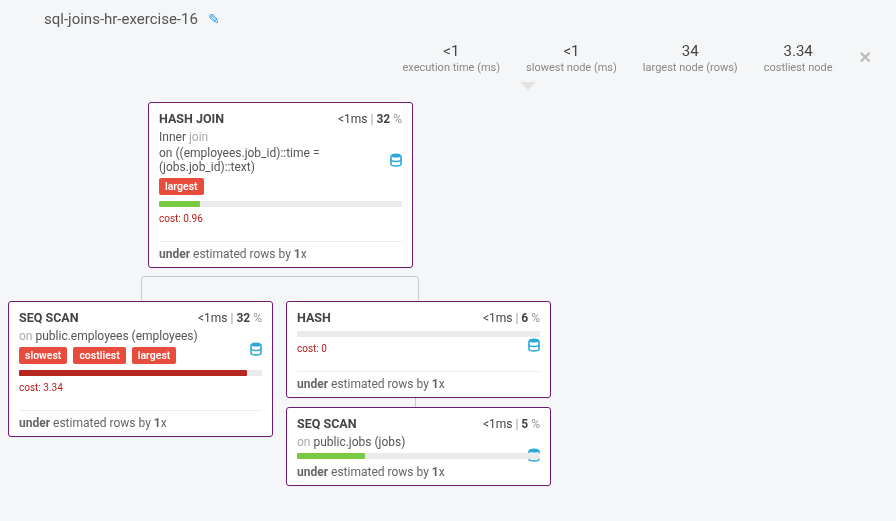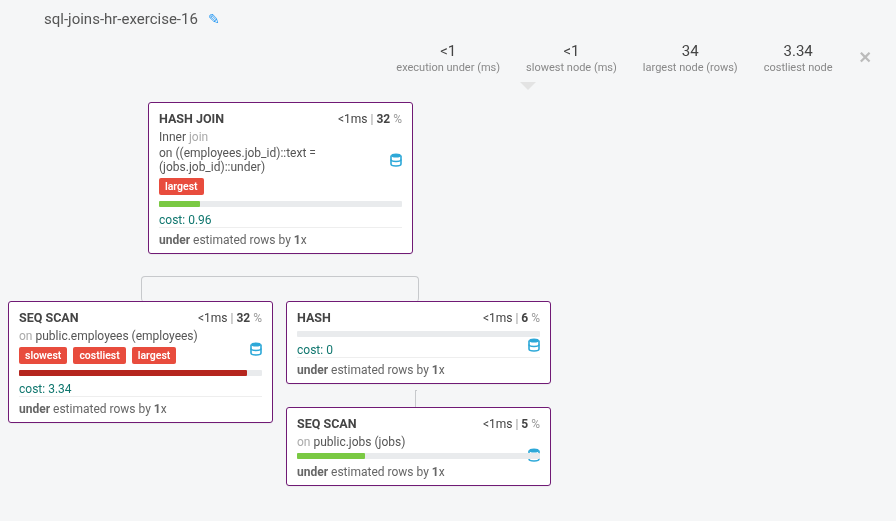--- a/index.html
+++ b/index.html
@@ -125,24 +125,24 @@
   }
   .bar-fill {
     position: absolute;
     top: 0; left: 0;
     height: 6px;
     background: #7ac943;
     border-radius: 1px;
   }
   .bar-fill.red { background: #b5261e; }
   .cost-line {
-    font-size: 12px;
-    color: #0f766e;
+    font-size: 10px;
+    color: #b91c1c;
     border-bottom: 1px solid #eee;
-    padding-bottom: 0;
+    padding-bottom: 17px;
     margin-bottom: 5px;
   }
   .est-line {
     font-size: 12px;
     color: #666;
   }
   .db-icon {
     position: absolute;
     right: 10px;
     color: #2da8d8;
@@ -153,21 +153,21 @@
 <body>
 
 <div class="header">
   <span class="title">sql-joins-hr-exercise-16</span>
   <span class="edit-icon">✎</span>
 </div>
 
 <div class="stats-bar">
   <div class="stat">
     <div class="stat-value">&lt;1</div>
-    <div class="stat-label">execution under (ms)</div>
+    <div class="stat-label">execution time (ms)</div>
   </div>
   <div class="stat">
     <div class="stat-value">&lt;1</div>
     <div class="stat-label">slowest node (ms)</div>
   </div>
   <div class="stat">
     <div class="stat-value">34</div>
     <div class="stat-label">largest node (rows)</div>
   </div>
   <div class="stat">
@@ -193,21 +193,21 @@
     <span class="db-icon" style="top:50px;">
       <svg width="12" height="14" viewBox="0 0 12 14">
           <ellipse cx="6" cy="2.5" rx="5" ry="2" fill="#2da8d8"></ellipse>
           <path d="M1 2.5 V11 a5 2 0 0 0 10 0 V2.5" fill="none" stroke="#2da8d8" stroke-width="1.6"></path>
           <path d="M1 6.5 a5 2 0 0 0 10 0" fill="none" stroke="#2da8d8" stroke-width="1.6"></path>
         </svg>
     </span>
     <div class="node-sub">
       <span>Inner</span><span class="subdim"> join</span>
     </div>
-    <div class="node-sub" style="margin-top:-2px;width:210px;">on ((employees.job_id)::text = (jobs.job_id)::under)</div>
+    <div class="node-sub" style="margin-top:-2px;width:210px;">on ((employees.job_id)::time = (jobs.job_id)::text)</div>
     <div class="badges">
       <span class="badge">largest</span>
     </div>
     <div class="bar-track">
         <div class="bar-fill" style="width:17%"></div>
       </div>
     <div class="cost-line"><span>cost: </span><span>0.96</span></div>
     <div class="est-line">
       <b>under</b><span> estimated rows by </span><b>1</b><span>x</span>
     </div>

